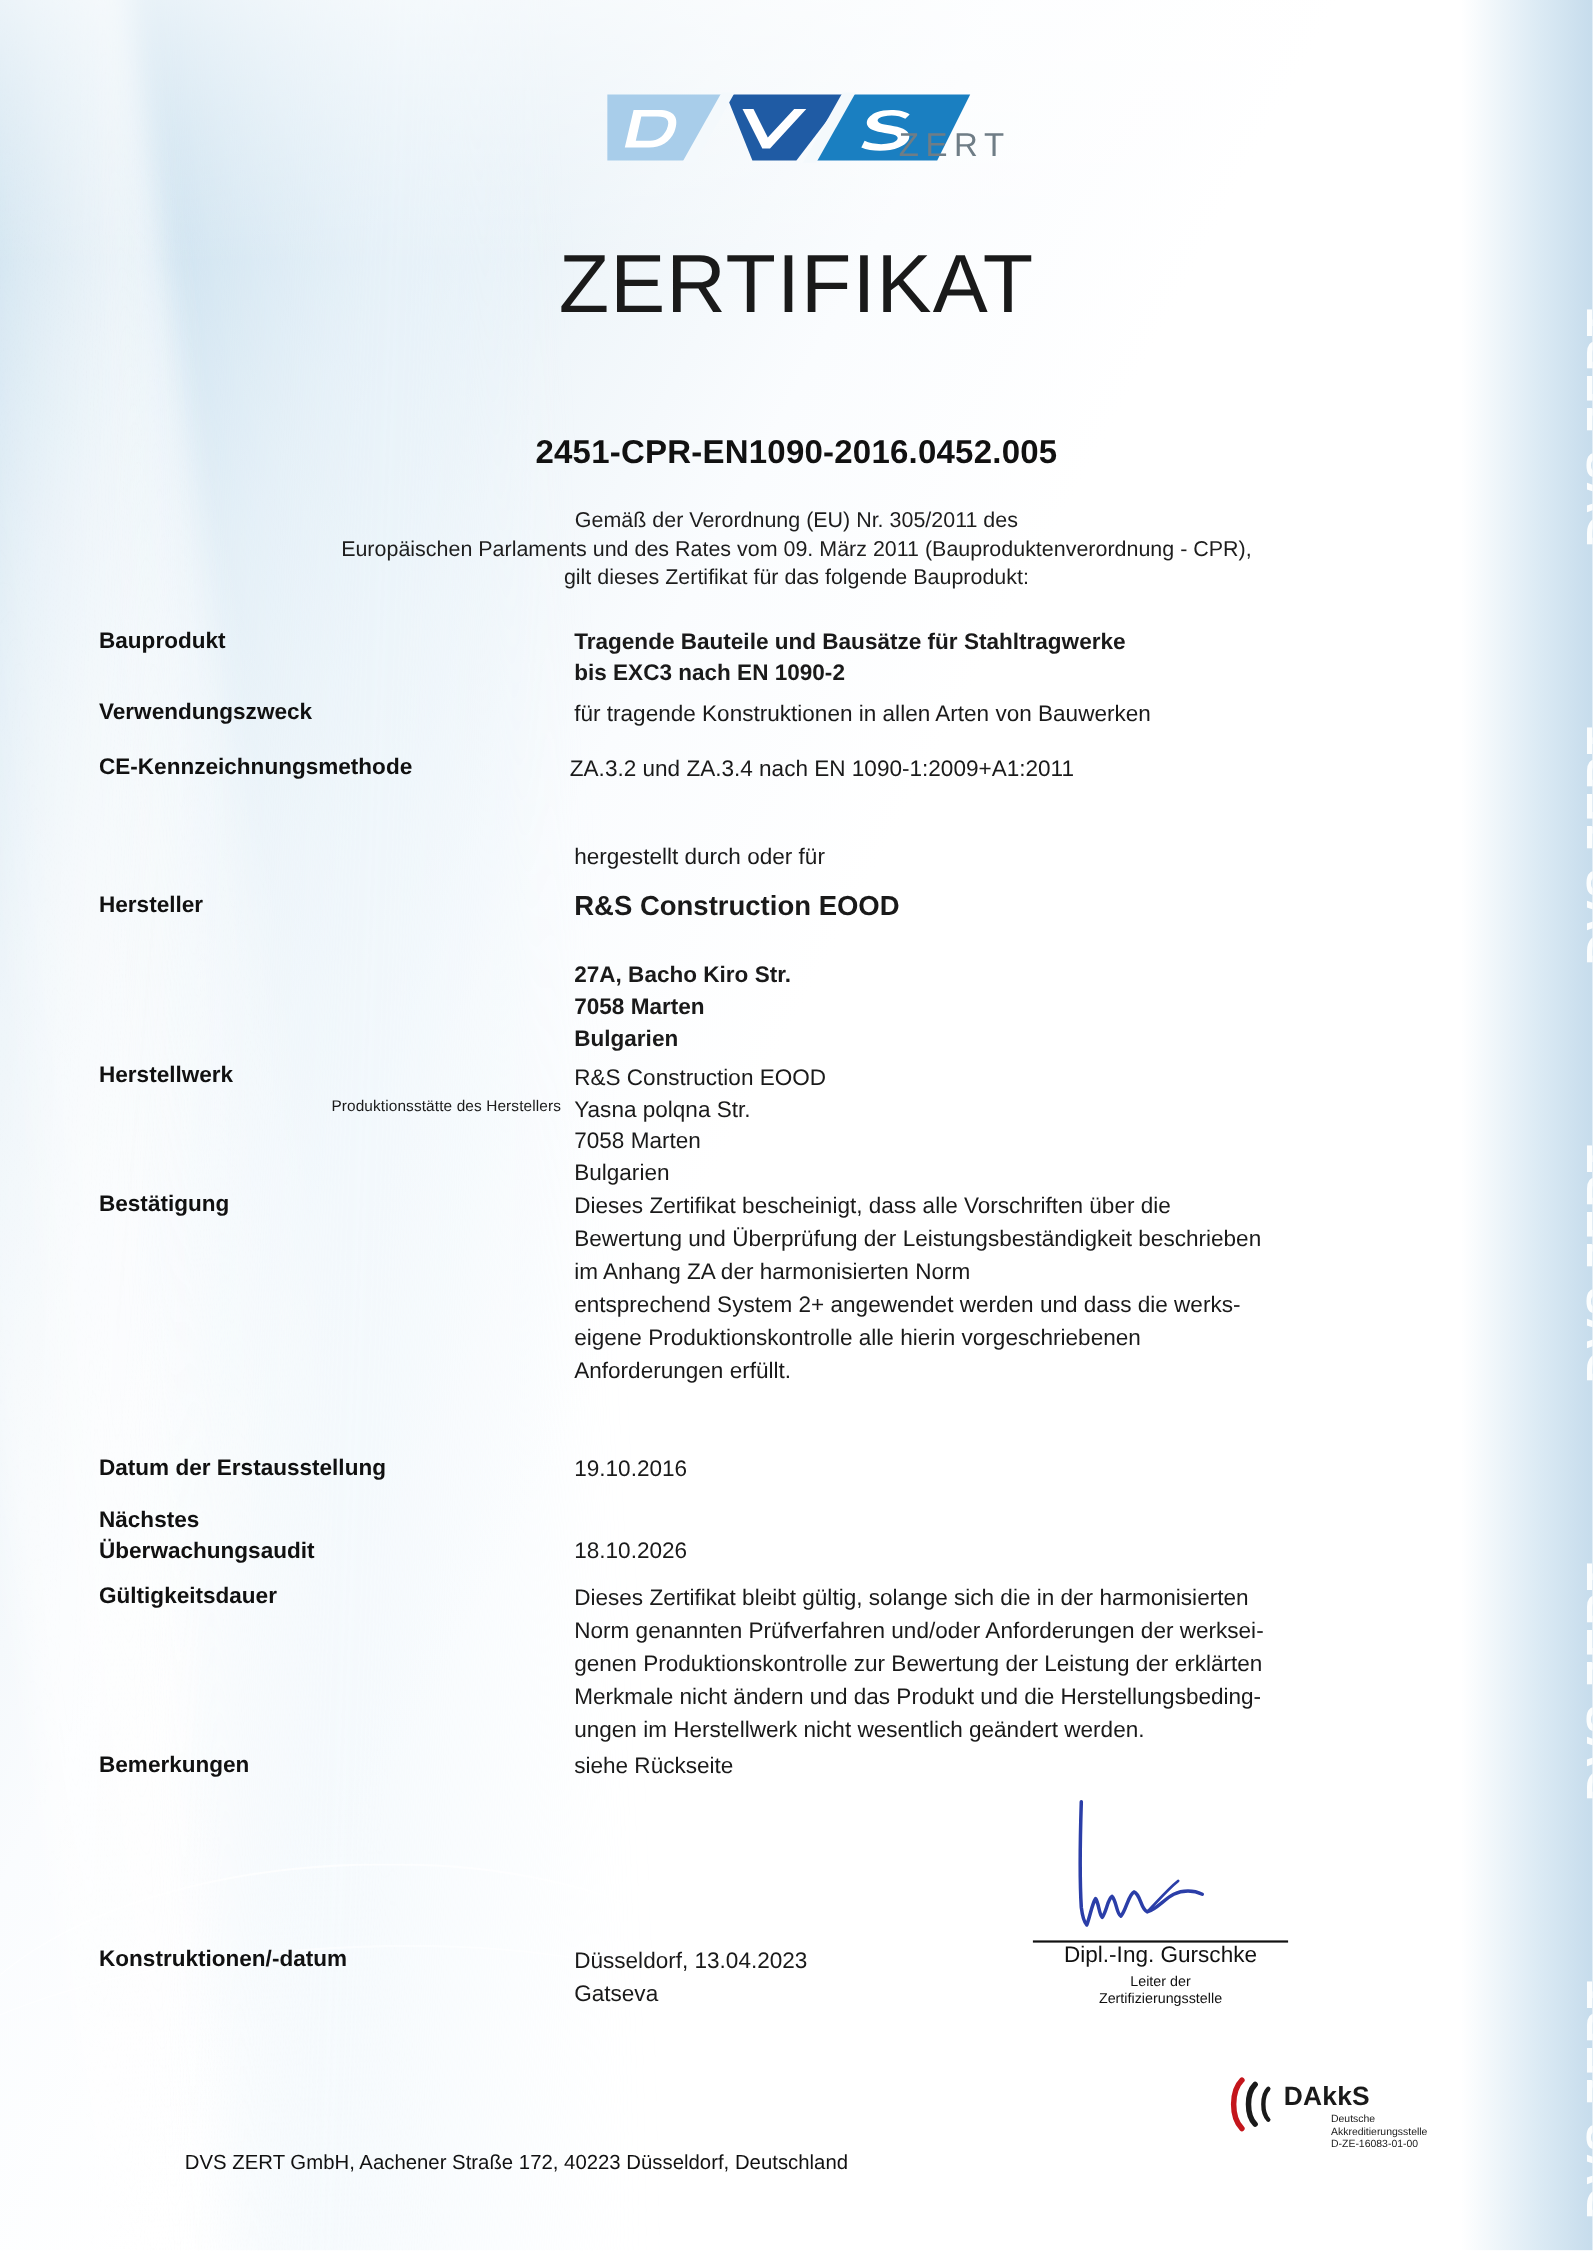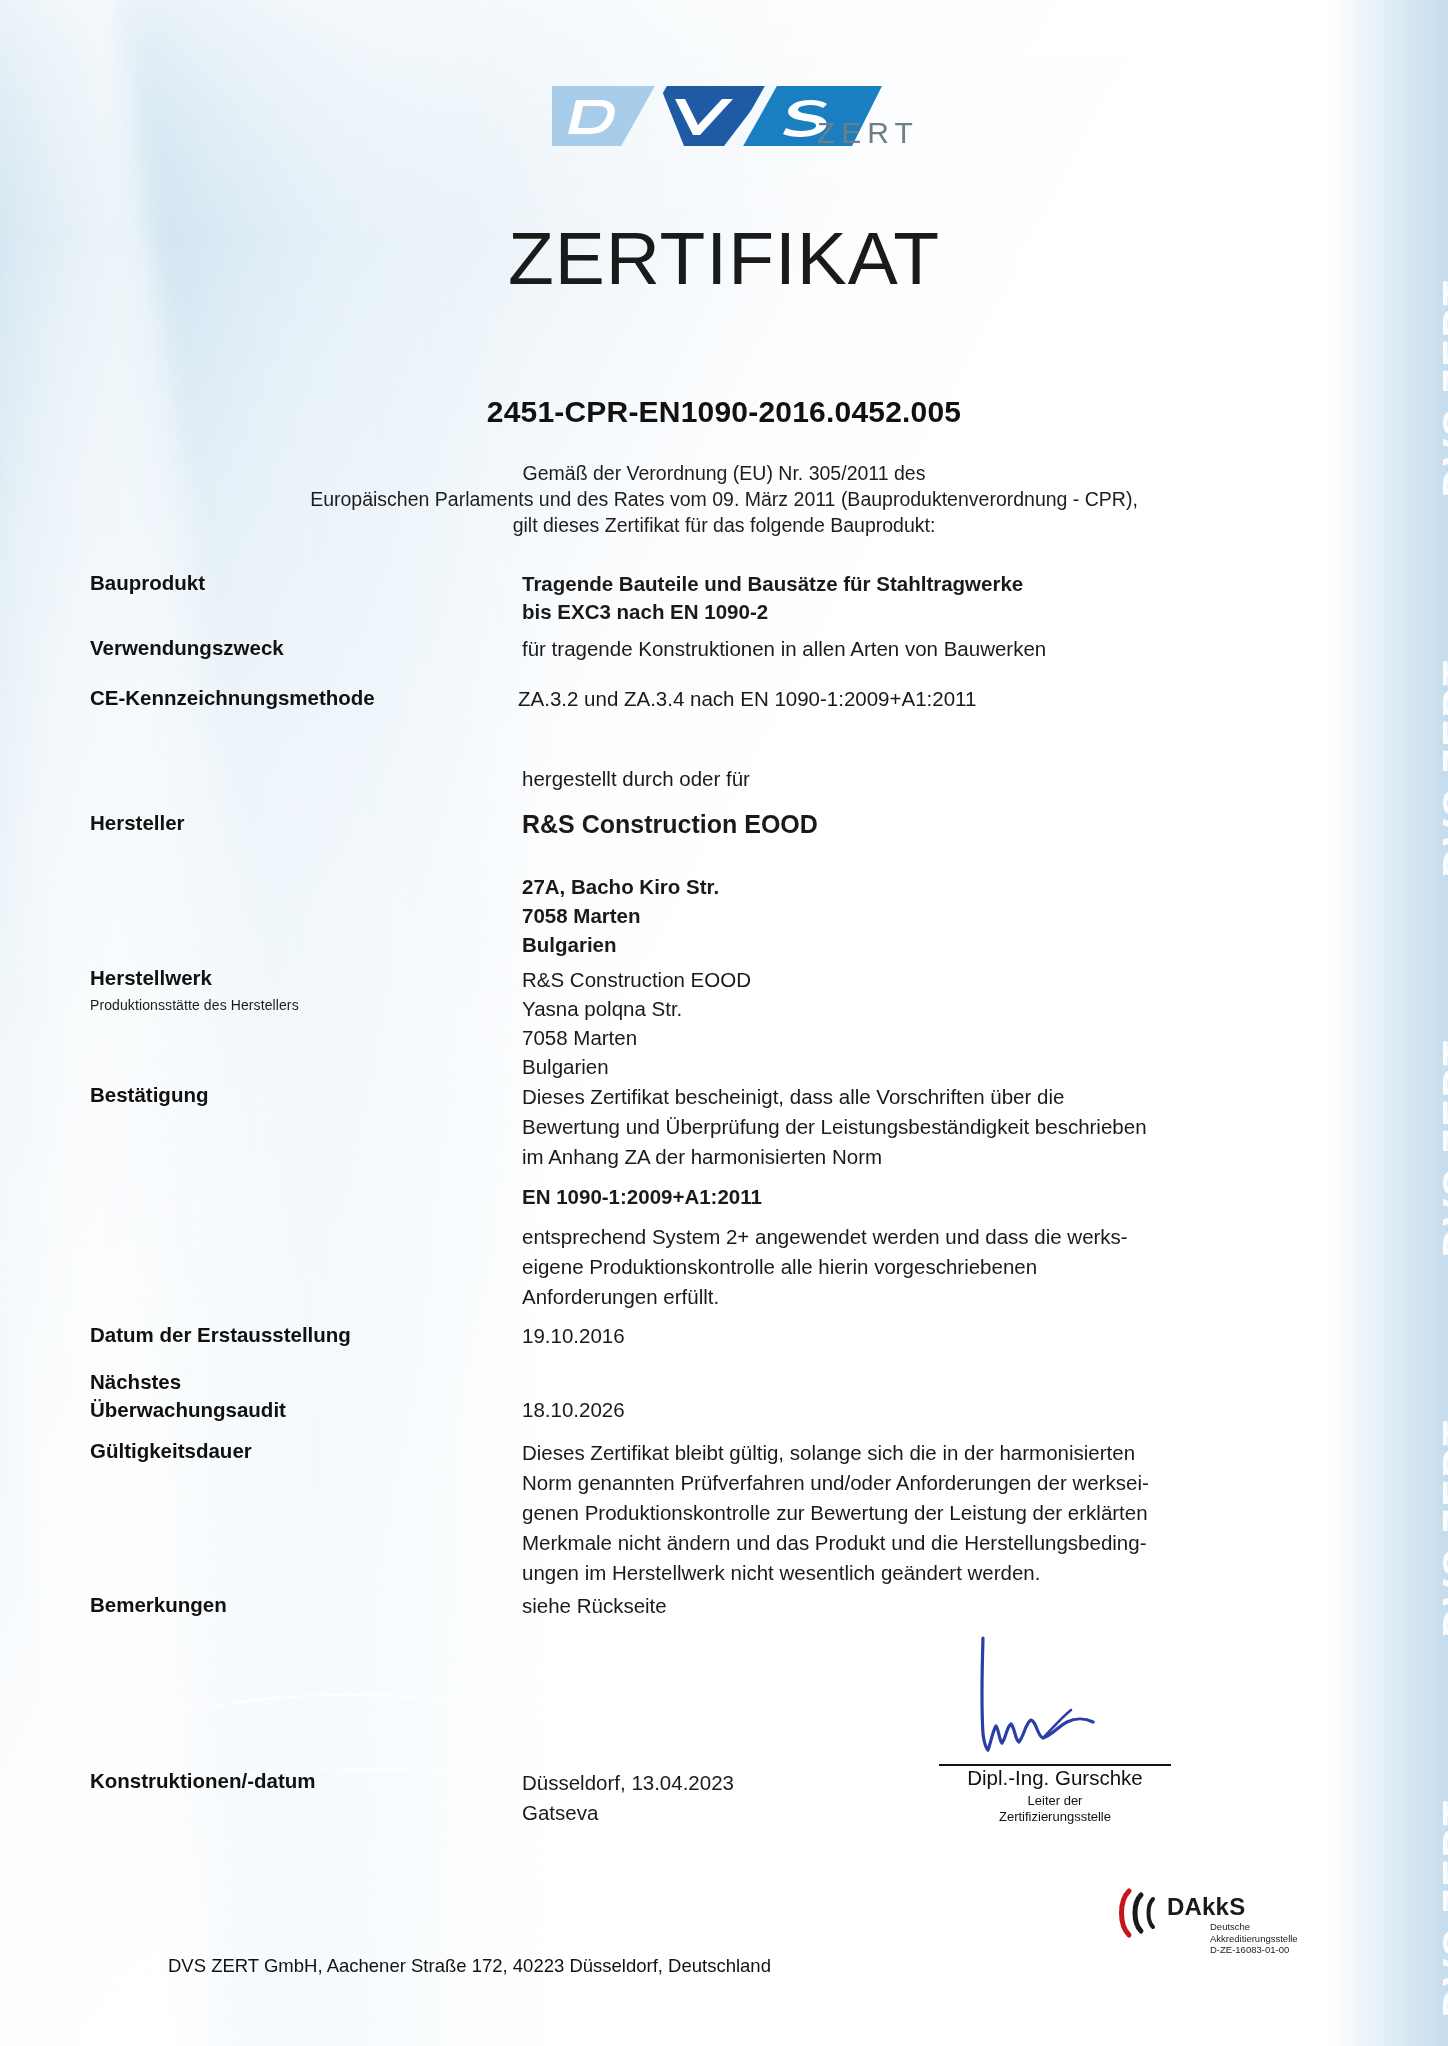--- a/index.html
+++ b/index.html
@@ -180,20 +180,21 @@
     color: #111;
     line-height: 26px;
   }
   .sublabel {
     font-weight: normal;
     font-size: 14px;
     display: block;
     margin-top: 1px;
     color: #1b1b1b;
     letter-spacing: 0.1px;
+    text-align: right;
   }
   .value {
     position: absolute;
     left: 522px;
     width: 740px;
     font-size: 20.5px;
     line-height: 28px;
     color: #1a1a1a;
   }
   .value.bold { font-weight: bold; }
@@ -358,21 +359,20 @@
 7058 Marten
 Bulgarien</div>
   </div>
 
   <div class="row" style="top:1082px;">
     <div class="label">Bestätigung</div>
     <div class="value" style="line-height:30px;">
       <span style="white-space: pre-line; display:block;">Dieses Zertifikat bescheinigt, dass alle Vorschriften über die
 Bewertung und Überprüfung der Leistungsbeständigkeit beschrieben
 im Anhang ZA der harmonisierten Norm</span>
-      <span class="strong-line">EN 1090-1:2009+A1:2011</span>
       <span style="white-space: pre-line; display:block;">entsprechend System 2+ angewendet werden und dass die werks-
 eigene Produktionskontrolle alle hierin vorgeschriebenen
 Anforderungen erfüllt.</span>
     </div>
   </div>
 
   <div class="row" style="top:1322px;">
     <div class="label">Datum der Erstausstellung</div>
     <div class="value">19.10.2016</div>
   </div>

